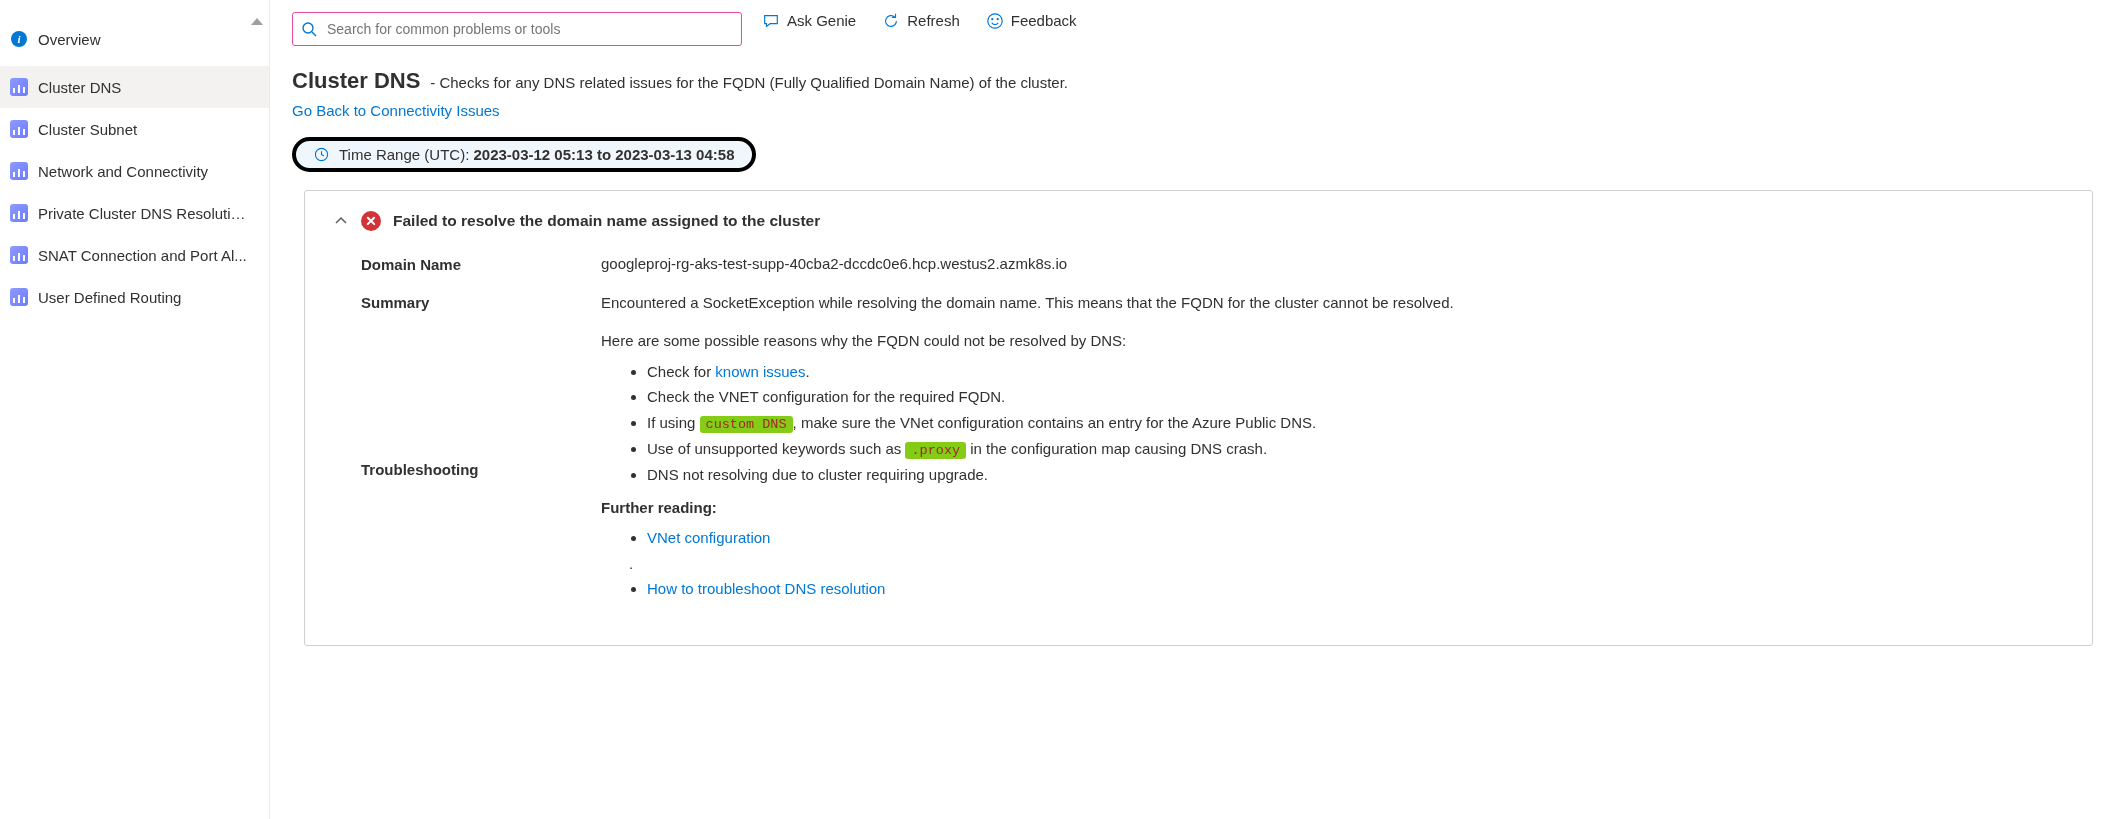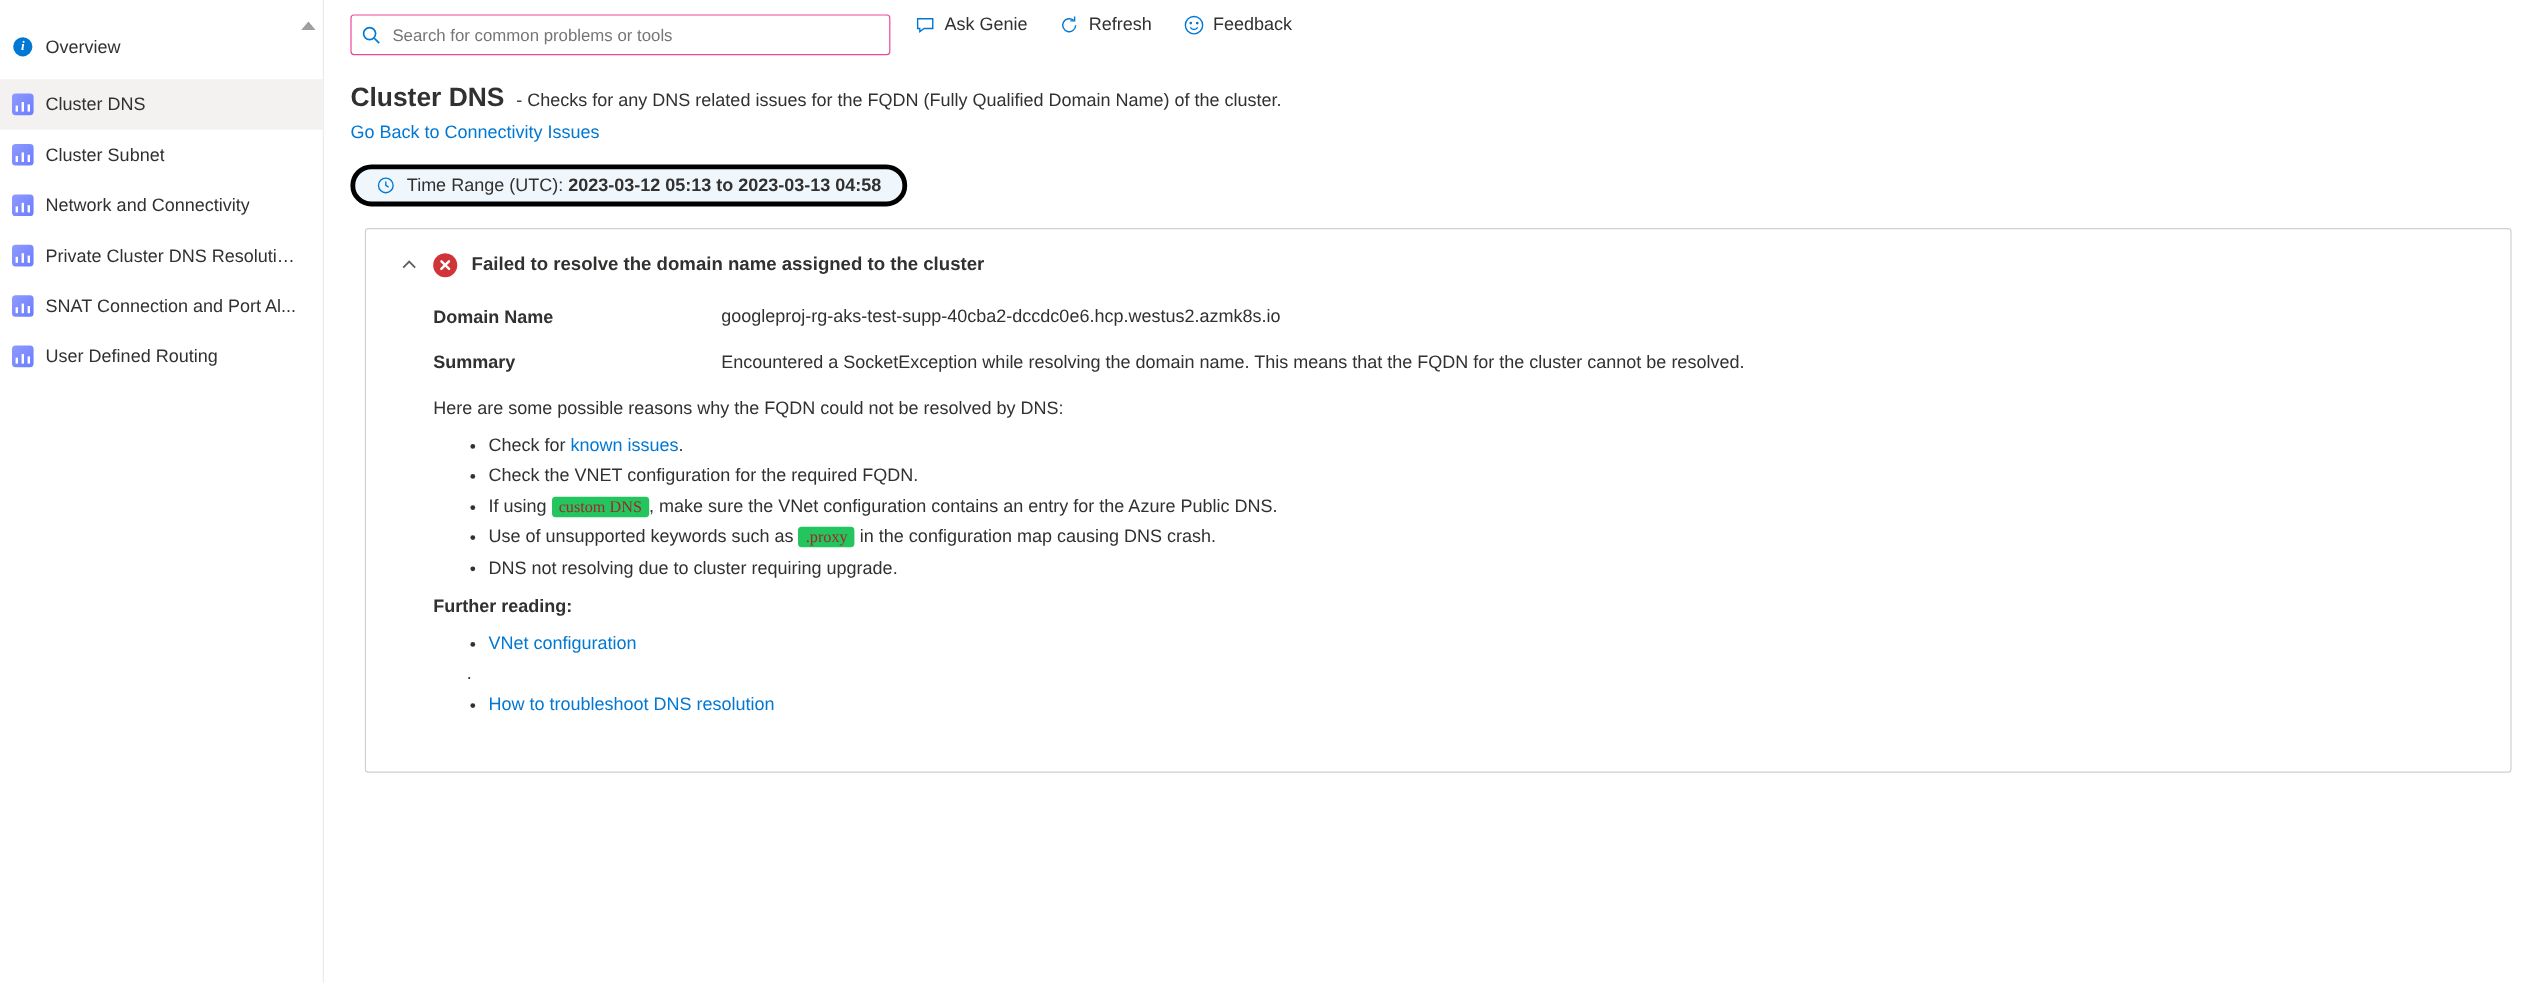--- a/index.html
+++ b/index.html
@@ -154,23 +154,23 @@
     .detail-label { width: 240px; font-weight: 600; flex-shrink: 0; }
     .detail-value { flex: 1; line-height: 1.5; }
 
     .detail-value ul { padding-left: 46px; margin: 8px 0; }
     .detail-value li { margin: 3px 0; }
     .detail-value strong { font-weight: 600; display: block; margin-top: 10px; }
 
     a.inline { color: #0078d4; text-decoration: none; }
 
     code {
-      background: #22c55e; color: #a4262c;
+      background: #84cc16; color: #a4262c;
       padding: 1px 6px; border-radius: 3px;
-      font-family: Liberation Serif, serif;
+      font-family: Liberation Mono, monospace;
       font-size: 13.5px;
     }
   </style>
 </head>
 <body>
 
 <nav class="sidebar">
   <span class="collapse-caret"></span>
 
   <div class="sidebar-item overview">
@@ -280,20 +280,21 @@
     <div class="detail-grid">
       <div class="detail-row">
         <div class="detail-label">Domain Name</div>
         <div class="detail-value">googleproj-rg-aks-test-supp-40cba2-dccdc0e6.hcp.westus2.azmk8s.io</div>
       </div>
       <div class="detail-row">
         <div class="detail-label">Summary</div>
         <div class="detail-value">Encountered a SocketException while resolving the domain name. This means that the FQDN for the cluster cannot be resolved.</div>
       </div>
       <div class="detail-row">
+        <div class="detail-label">Troubleshooting</div>
         <div class="detail-value">
           <span>Here are some possible reasons why the FQDN could not be resolved by DNS:</span>
           <ul>
             <li>
               <span>Check for </span><a href="#" class="inline">known issues</a><span>.</span>
             </li>
             <li>Check the VNET configuration for the required FQDN.</li>
             <li>
               <span>If using </span><code>custom DNS</code><span>, make sure the VNet configuration contains an entry for the Azure Public DNS.</span>
             </li>

